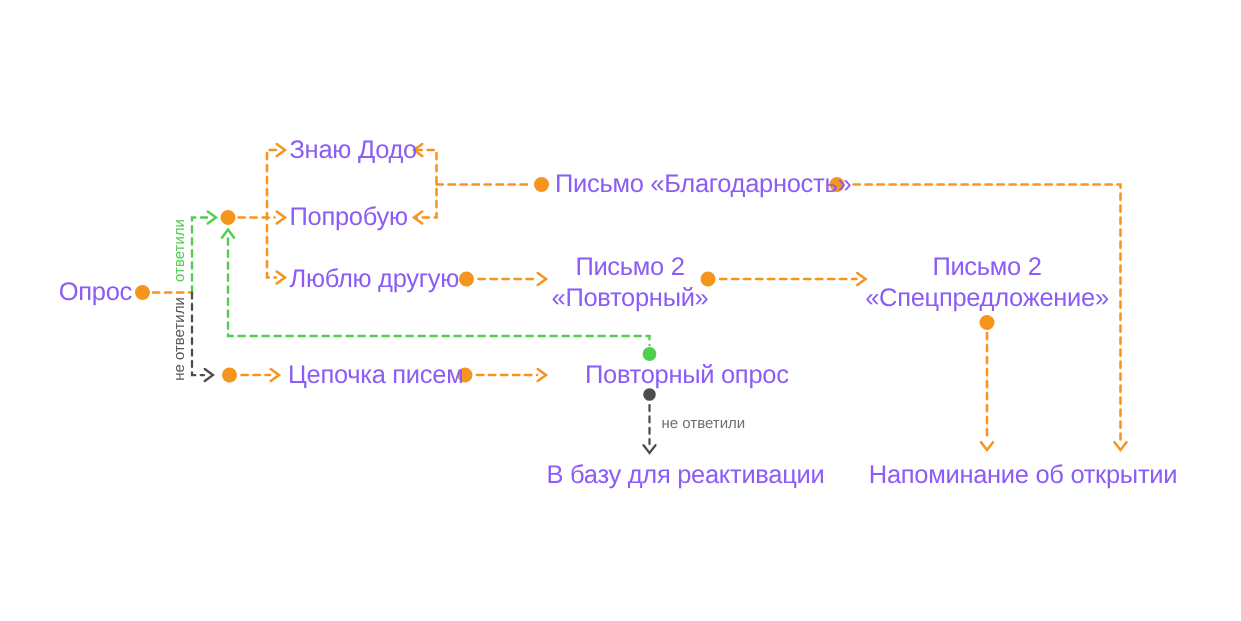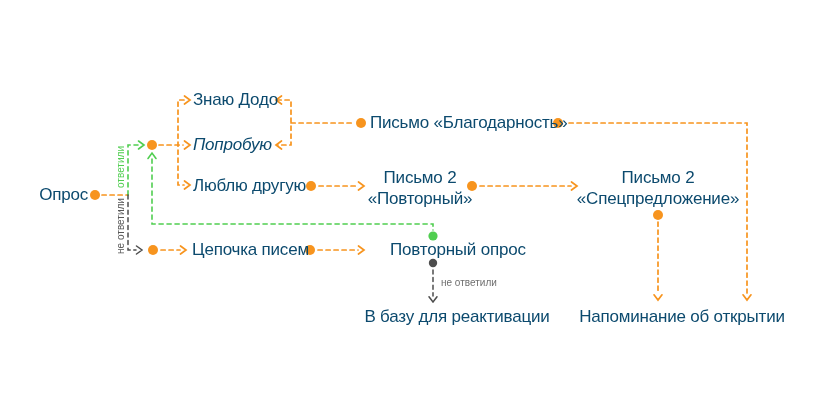--- a/index.html
+++ b/index.html
@@ -9,28 +9,28 @@
     height: 414px;
     background: #ffffff;
     overflow: hidden;
     font-family: "Liberation Sans", "DejaVu Sans", sans-serif;
   }
   .stage svg { position: absolute; left: 0; top: 0; }
   .lbl {
     position: absolute;
     font-size: 17px;
     line-height: 20px;
-    color: #0c4a6e;
+    color: #8b5cf6;
     white-space: nowrap;
     letter-spacing: -0.2px;
   }
   .two { line-height: 21px; text-align: center; }
   .l-opros       { left: 18px;  top: 185px; width: 70px; text-align: right; }
   .l-znayu       { left: 193px; top: 90px; }
-  .l-poprobuyu   { left: 193px; top: 135px; font-style: italic; }
+  .l-poprobuyu   { left: 193px; top: 135px; }
   .l-lyublyu     { left: 193px; top: 176px; }
   .l-blagodarnost{ left: 370px; top: 113px; }
   .l-pismo1      { left: 320px; top: 167px; width: 200px; }
   .l-pismo2      { left: 558px; top: 167px; width: 200px; }
   .l-tsepochka   { left: 192px; top: 240px; }
   .l-povtorny    { left: 371px; top: 240px; margin-left: 19px; }
   .l-vbazu       { left: 357px; top: 307px; width: 200px; text-align: center; }
   .l-napominanie { left: 557px; top: 307px; width: 250px; text-align: center; }
   .lbl-small { font-size: 10px; letter-spacing: 0; line-height: 11px; }
   .l-otvetili-v {

